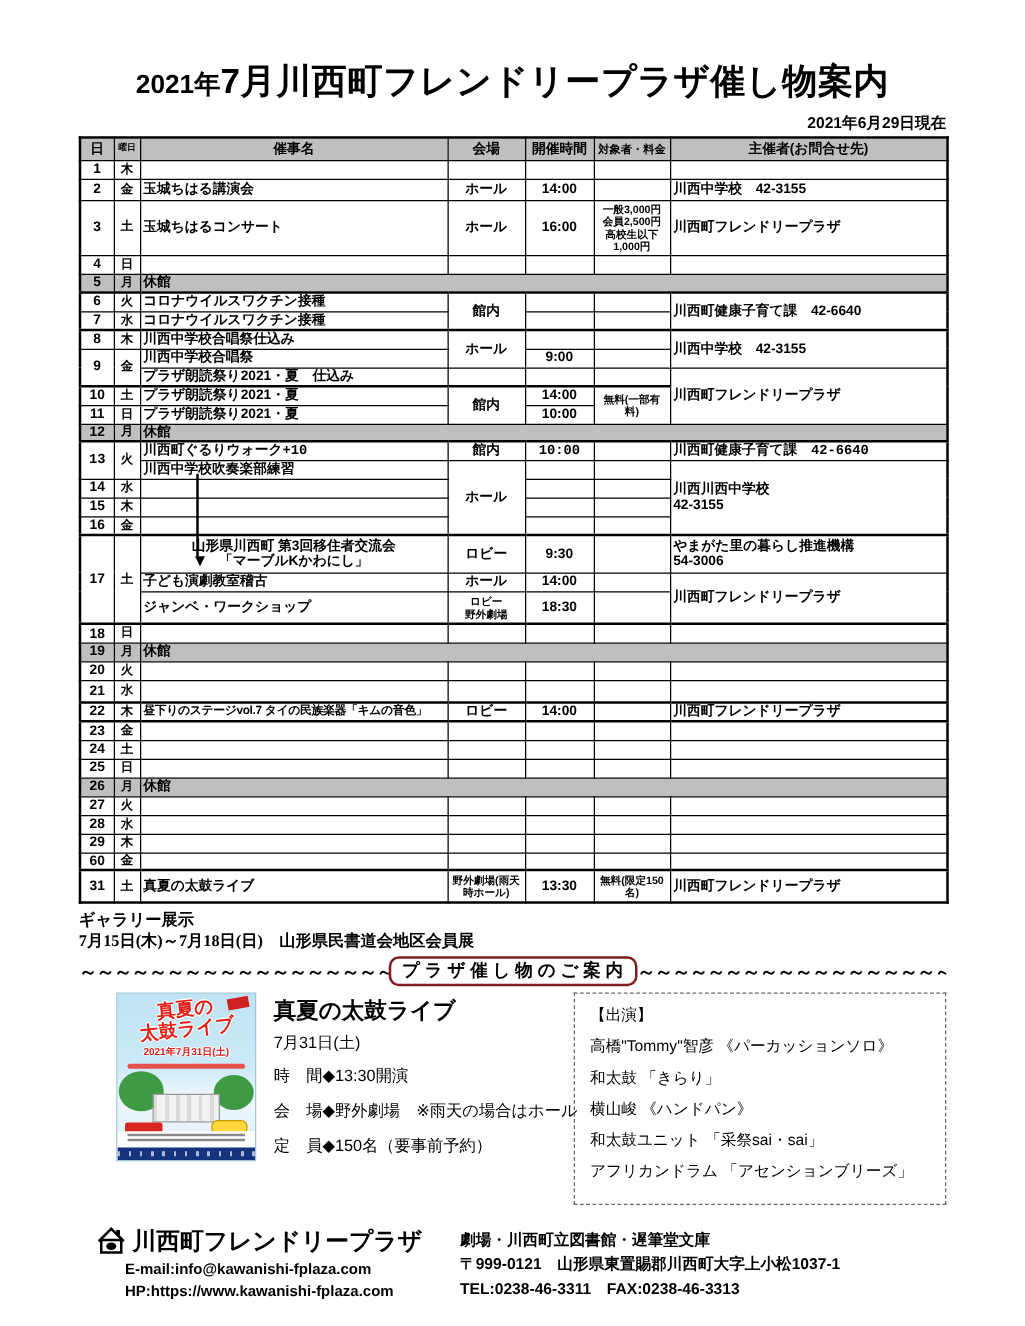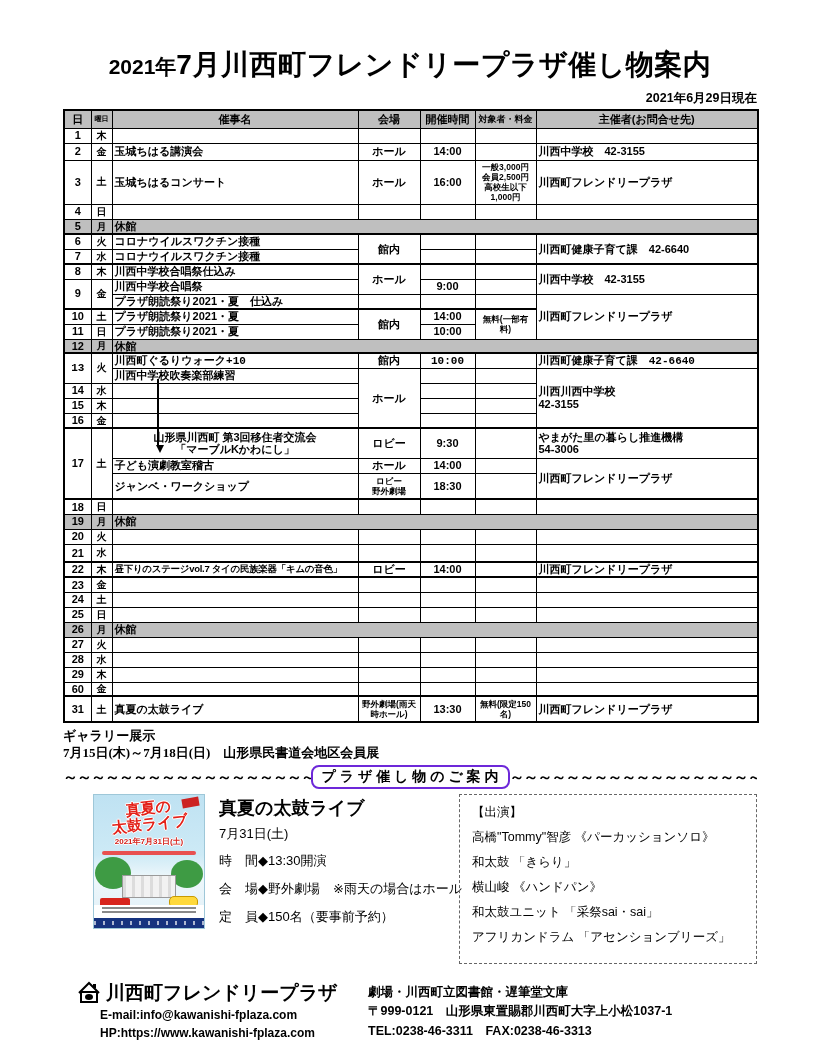--- a/index.html
+++ b/index.html
@@ -37,21 +37,21 @@
   tr.bt td{border-top:2px solid #000;}
   
   .arrow-line{position:absolute;left:94px;top:270px;width:0;height:66px;border-left:2px solid #000;}
   .arrow-line::after{content:"";position:absolute;left:-3px;top:66px;
     border-left:4px solid transparent;border-right:4px solid transparent;border-top:8px solid #000;}
   
   .gallery{margin-top:5px;font-size:13px;font-weight:bold;line-height:1.3;font-family:Liberation Serif, serif;}
   .divider{display:flex;align-items:center;margin:3px 0 5px;height:24px;}
   .wave{flex:1;overflow:hidden;white-space:nowrap;font-weight:bold;font-size:15px;letter-spacing:-1px;}
   .wave::after{content:"～～～～～～～～～～～～～～～～～～～～～～～～～～～～";}
-  .divider-box{border:2px solid #6d28d9;border-radius:8px;padding:1px 9px;font-size:14px;font-weight:bold;white-space:nowrap;}
+  .divider-box{border:2px solid #7f1d1d;border-radius:8px;padding:1px 9px;font-size:14px;font-weight:bold;white-space:nowrap;}
   
   .feature{display:flex;margin-top:4px;}
   .poster{position:relative;width:110px;height:133px;margin-left:30px;flex:none;overflow:hidden;
     background:linear-gradient(#bfe2f2 0%,#cdeaf6 45%,#eef7fb 62%,#dfeff7 100%);border:1px solid #9ec7d8;}
   .poster-ribbon{position:absolute;top:3px;right:5px;width:17px;height:9px;background:#cc2222;transform:rotate(-10deg);}
   .poster-title{position:absolute;top:5px;left:2px;right:2px;text-align:center;transform:rotate(-6deg);
     color:#e32119;font-weight:bold;font-size:15px;line-height:1.05;
     text-shadow:-1px 0 #fff,1px 0 #fff,0 -1px #fff,0 1px #fff;}
   .poster-date{position:absolute;top:41px;width:100%;text-align:center;color:#d5201a;font-size:8px;font-weight:bold;
     text-shadow:-1px 0 #fff,1px 0 #fff,0 -1px #fff,0 1px #fff;}

